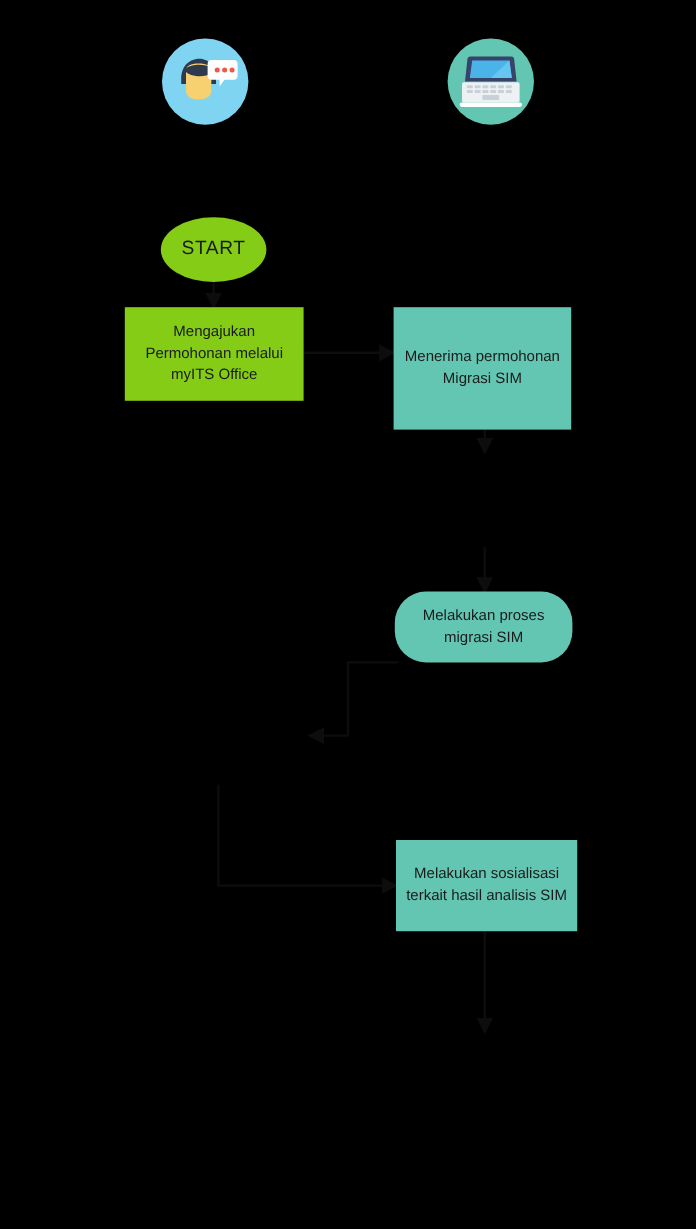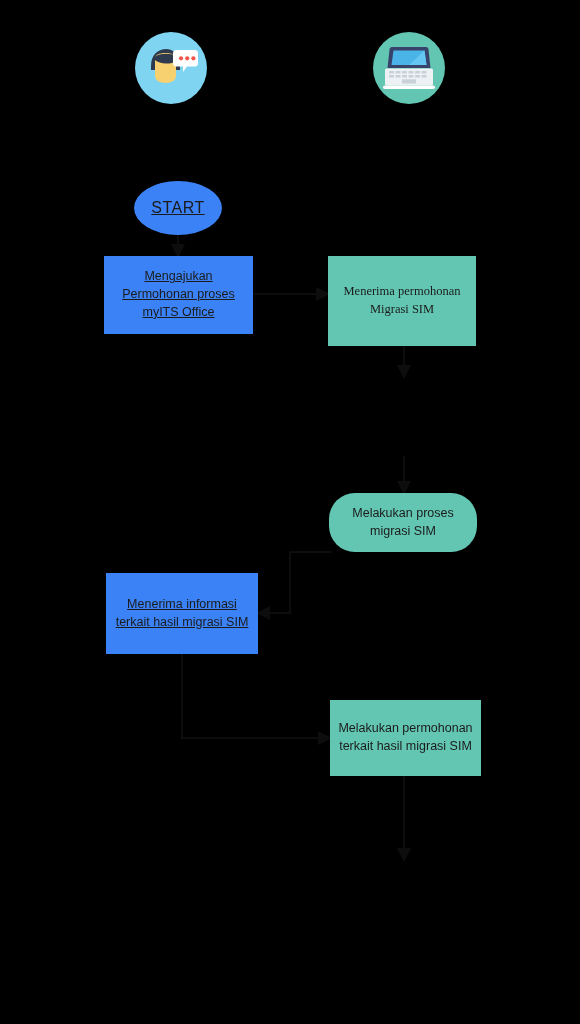--- a/index.html
+++ b/index.html
@@ -52,21 +52,21 @@
     line-height: 1.42;
     padding: 4px 8px;
   }
   .node.terminator {
     border-radius: 50%;
     font-size: 16px;
     letter-spacing: 0.5px;
   }
   .node.process { border-radius: 0; }
 
-  .lane-user { background: #3b82f6; text-decoration: underline; }
+  .lane-user { background: #84cc16; }
   .lane-system { background: #63c6b2; }
 </style>
 </head>
 <body>
 
 <div id="flow-root">
 
   <div class="actor-icon" id="actor-user-icon">
     <svg width="56" height="52" viewBox="0 0 56 52" aria-hidden="true">
 
@@ -134,34 +134,31 @@
     <polyline points="182,654 182,738 330,738" fill="none" stroke="#0d0d0d" stroke-width="2" marker-end="url(#arrow-dark)"></polyline>
 
     <line x1="404" y1="776" x2="404" y2="860" stroke="#0d0d0d" stroke-width="2" marker-end="url(#arrow-dark)"></line>
   </svg>
 
   <div class="node terminator lane-user" style="left:134px; top:181px; width:88px; height:54px;">
     <span>START</span>
   </div>
 
   <div class="node process lane-user" style="left:104px; top:256px; width:149px; height:78px;">
-    <span>Mengajukan Permohonan proses myITS Office</span>
+    <span>Mengajukan Permohonan melalui myITS Office</span>
   </div>
 
-  <div class="node process lane-system" style="left:328px; top:256px; width:148px; height:90px;font-family:Liberation Serif, serif;">
+  <div class="node process lane-system" style="left:328px; top:256px; width:148px; height:102px;">
     <span>Menerima permohonan Migrasi SIM</span>
   </div>
 
 
   <div class="node process lane-system" style="left:329px; top:493px; width:148px; height:59px;border-radius:26px;">
     <span>Melakukan proses migrasi SIM</span>
   </div>
 
-  <div class="node process lane-user" style="left:106px; top:573px; width:152px; height:81px;">
-    <span>Menerima informasi terkait hasil migrasi SIM</span>
-  </div>
 
   <div class="node process lane-system" style="left:330px; top:700px; width:151px; height:76px;">
-    <span>Melakukan permohonan terkait hasil migrasi SIM</span>
+    <span>Melakukan sosialisasi terkait hasil analisis SIM</span>
   </div>
 
 
 </div>
 
 </body></html>

